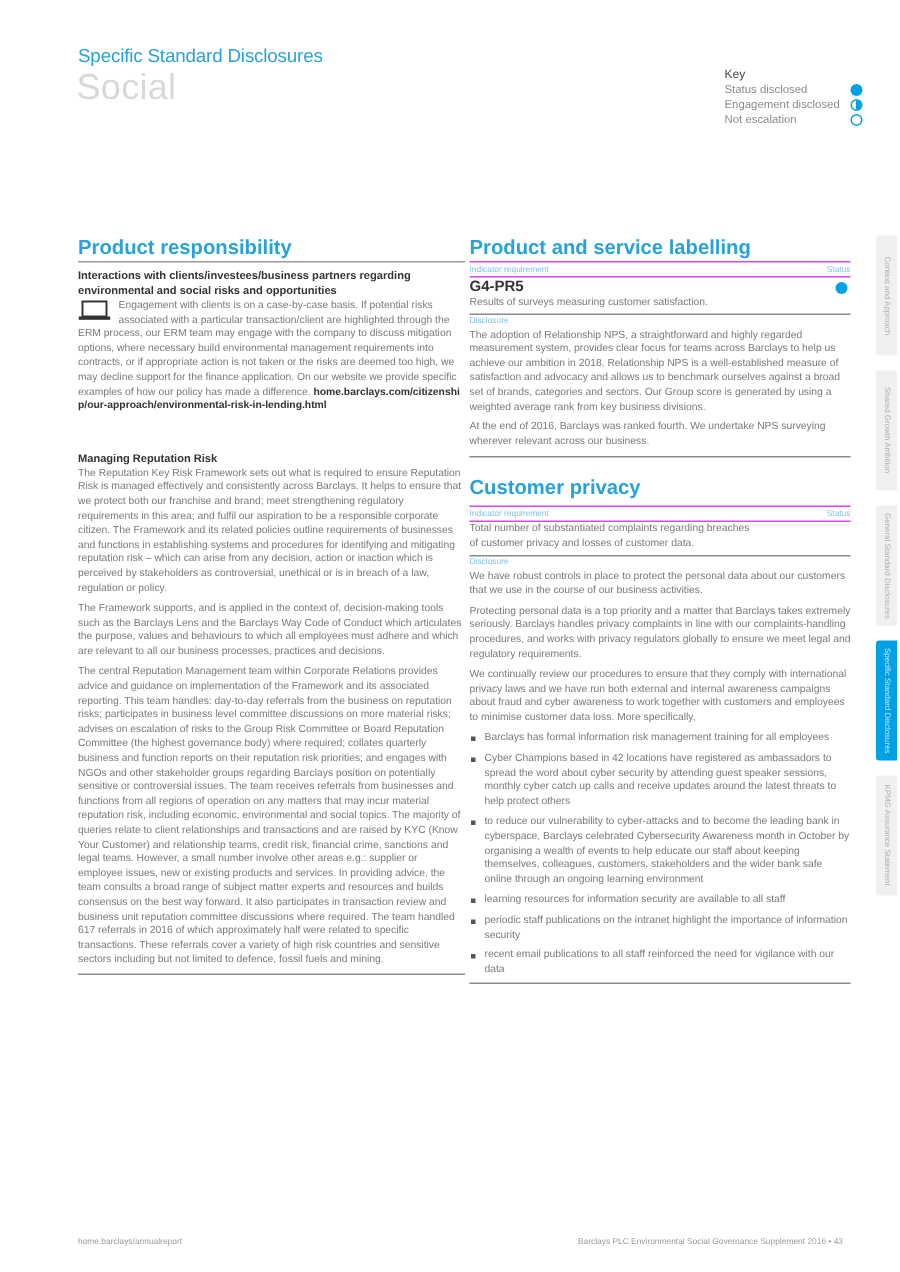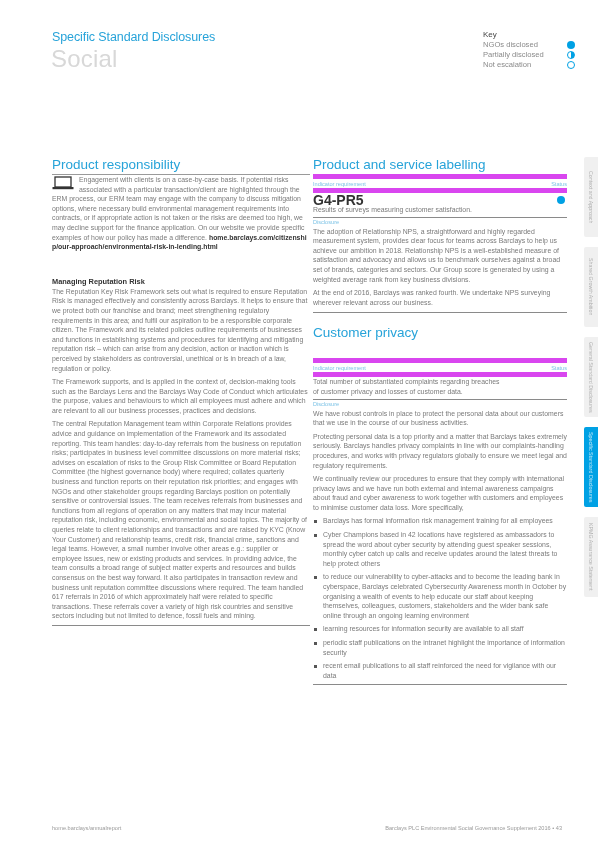--- a/index.html
+++ b/index.html
@@ -3,43 +3,43 @@
   <meta charset="utf-8">
   <style>
     * { box-sizing: border-box; margin: 0; padding: 0; }
     html, body { width: 600px; height: 848px; background: #ffffff; overflow: hidden; }
     body { position: relative; font-family: "Liberation Sans", sans-serif; color: #6b6b6b; }
 
     .hdr-section { position: absolute; left: 52px; top: 30px; font-size: 12.5px; color: #27a3d9; letter-spacing: -0.1px; }
     .hdr-title { position: absolute; left: 51px; top: 45px; font-size: 24px; color: #d8d8d8; font-weight: normal; letter-spacing: 0.2px; }
 
     .key { position: absolute; left: 483px; top: 30px; width: 92px; }
-    .key-title { font-size: 8px; color: #444; line-height: 10px; }
+    .key-title { font-size: 8px; color: #444; line-height: 10px; margin-top: 15px; }
     .key-row { display: flex; justify-content: space-between; align-items: center; font-size: 7.6px; color: #8a8a8a; line-height: 10px; height: 10px; }
     .dot { width: 8px; height: 8px; border-radius: 50%; display: inline-block; flex: none; }
     .dot.full { background: #00a1e4; }
     .dot.partial { border: 1.4px solid #00a1e4; background: linear-gradient(90deg, #ffffff 50%, #00a1e4 50%); }
     .dot.none { border: 1.4px solid #00a1e4; background: #fff; }
 
     .col { position: absolute; top: 157px; }
     .col-left { left: 52px; width: 258px; }
     .col-right { left: 313px; width: 254px; }
 
-    .h2 { font-size: 13.5px; font-weight: normal; color: #27a3d9; line-height: 16px; }
+    .h2 { font-size: 13.5px; font-weight: bold; color: #27a3d9; line-height: 16px; }
     .rule-grey { border-bottom: 1px solid #9a9a9a; }
-    .rule-blue { border-bottom: 5px solid #d946ef; }
+    .rule-blue { border-bottom: 1px solid #d946ef; }
     .rule-grey-thick { border-bottom: 1.3px solid #8a8a8a; }
 
     .p { font-size: 6.9px; line-height: 9.6px; color: #7a7a7a; }
     .sp { margin-top: 4px; }
     .bold-dark { font-weight: bold; color: #333; }
     .subhead { font-size: 7.4px; font-weight: bold; color: #333; line-height: 10px; }
 
     .ind-head { display: flex; justify-content: space-between; font-size: 5.6px; color: #7cc3e6; line-height: 8px; padding-top: 1px; }
-    .ind-code { display: flex; justify-content: space-between; align-items: center; font-size: 14px; font-weight: bold; color: #333; line-height: 10px; margin-top: 2px; gap: 16px; }
+    .ind-code { display: flex; justify-content: space-between; align-items: center; font-size: 10px; font-weight: bold; color: #333; line-height: 10px; margin-top: 2px; gap: 16px; }
     .ind-code .dot { margin-right: 2px; }
     .disc-label { font-size: 5.6px; color: #7cc3e6; line-height: 9px; }
 
     ul.bullets { list-style: none; margin-top: 4px; }
     ul.bullets li { position: relative; padding-left: 10px; font-size: 6.9px; line-height: 9.6px; color: #7a7a7a; margin-bottom: 4px; }
     ul.bullets li::before { content: ""; position: absolute; left: 1px; top: 3.5px; width: 3px; height: 3px; background: #555; }
 
     .laptop { float: left; width: 22px; height: 14px; margin: 1px 5px 0 0; position: relative; }
 
     .tabs { position: absolute; left: 584px; top: 157px; width: 14px; }
@@ -53,36 +53,37 @@
   </style>
 </head>
 <body>
 
 <div class="hdr-section">Specific Standard Disclosures</div>
 <div class="hdr-title">Social</div>
 
 <div class="key">
   <div class="key-title">Key</div>
   <div class="key-row">
-    <span>NGOs disclosed</span>
+    <span>Status disclosed</span>
     <span class="dot full"></span>
   </div>
   <div class="key-row">
-    <span>Partially disclosed</span>
+    <span>Engagement disclosed</span>
     <span class="dot partial"></span>
   </div>
   <div class="key-row">
     <span>Not escalation</span>
     <span class="dot none"></span>
   </div>
 </div>
 
 <div class="col col-left">
   <div class="h2 rule-grey" style="padding-bottom:1px;">Product responsibility</div>
 
+  <div class="subhead" style="margin-top:4px;">Interactions with clients/investees/business partners regarding environmental and social risks and opportunities</div>
   <div class="p">
     <span class="laptop">
       <svg width="22" height="14" viewBox="0 0 22 14">
         <rect x="3" y="1" width="16" height="10" fill="none" stroke="#333" stroke-width="1.3"></rect>
         <rect x="0.5" y="11" width="21" height="2.2" fill="#333"></rect>
       </svg>
     </span>
     <span>Engagement with clients is on a case-by-case basis. If potential risks associated with a particular transaction/client are highlighted through the ERM process, our ERM team may engage with the company to discuss mitigation options, where necessary build environmental management requirements into contracts, or if appropriate action is not taken or the risks are deemed too high, we may decline support for the finance application. On our website we provide specific examples of how our policy has made a difference. </span><span class="bold-dark" style="word-break:break-all;">home.barclays.com/citizenship/our-approach/environmental-risk-in-lending.html</span>
   </div>
 
@@ -101,21 +102,21 @@
   </div>
   <div class="ind-code">
     <span>G4-PR5</span>
     <span class="dot full"></span>
   </div>
   <div class="p rule-grey-thick" style="padding-bottom:2px;">Results of surveys measuring customer satisfaction.</div>
   <div class="disc-label">Disclosure</div>
   <div class="p">The adoption of Relationship NPS, a straightforward and highly regarded measurement system, provides clear focus for teams across Barclays to help us achieve our ambition in 2018. Relationship NPS is a well-established measure of satisfaction and advocacy and allows us to benchmark ourselves against a broad set of brands, categories and sectors. Our Group score is generated by using a weighted average rank from key business divisions.</div>
   <div class="p sp rule-grey-thick" style="padding-bottom:5px;">At the end of 2016, Barclays was ranked fourth. We undertake NPS surveying wherever relevant across our business.</div>
 
-  <div class="h2 rule-blue" style="margin-top:12px; padding-bottom:17px;">Customer privacy</div>
+  <div class="h2 rule-blue" style="margin-top:12px; padding-bottom:4px;">Customer privacy</div>
   <div class="ind-head rule-blue">
     <span>Indicator requirement</span>
     <span>Status</span>
   </div>
   <div class="p rule-grey-thick" style="padding-bottom:2px; padding-right:60px;">Total number of substantiated complaints regarding breaches of customer privacy and losses of customer data.</div>
   <div class="disc-label">Disclosure</div>
   <div class="p">We have robust controls in place to protect the personal data about our customers that we use in the course of our business activities.</div>
   <div class="p sp">Protecting personal data is a top priority and a matter that Barclays takes extremely seriously. Barclays handles privacy complaints in line with our complaints-handling procedures, and works with privacy regulators globally to ensure we meet legal and regulatory requirements.</div>
   <div class="p sp">We continually review our procedures to ensure that they comply with international privacy laws and we have run both external and internal awareness campaigns about fraud and cyber awareness to work together with customers and employees to minimise customer data loss. More specifically,</div>
   <ul class="bullets rule-grey-thick">

